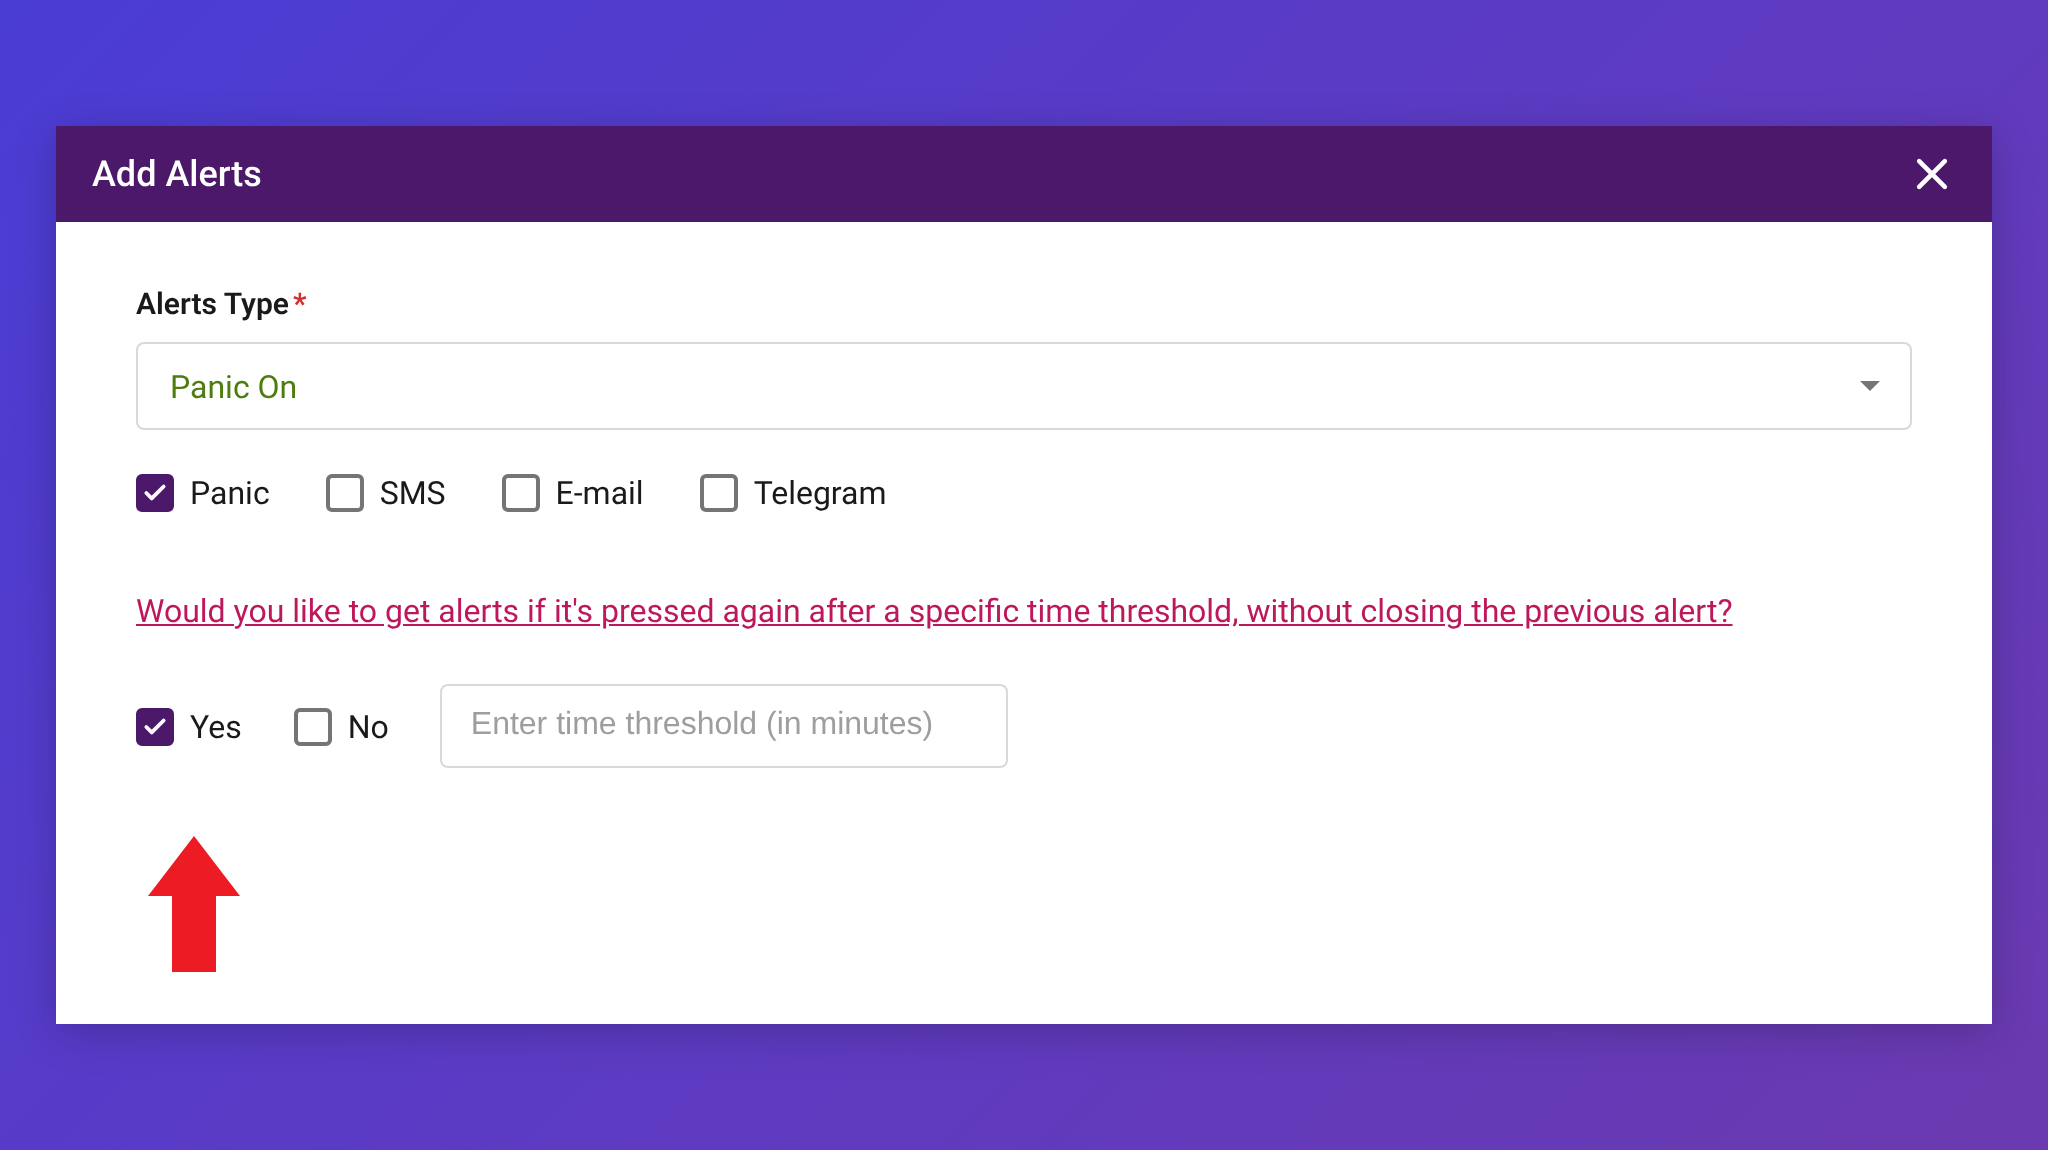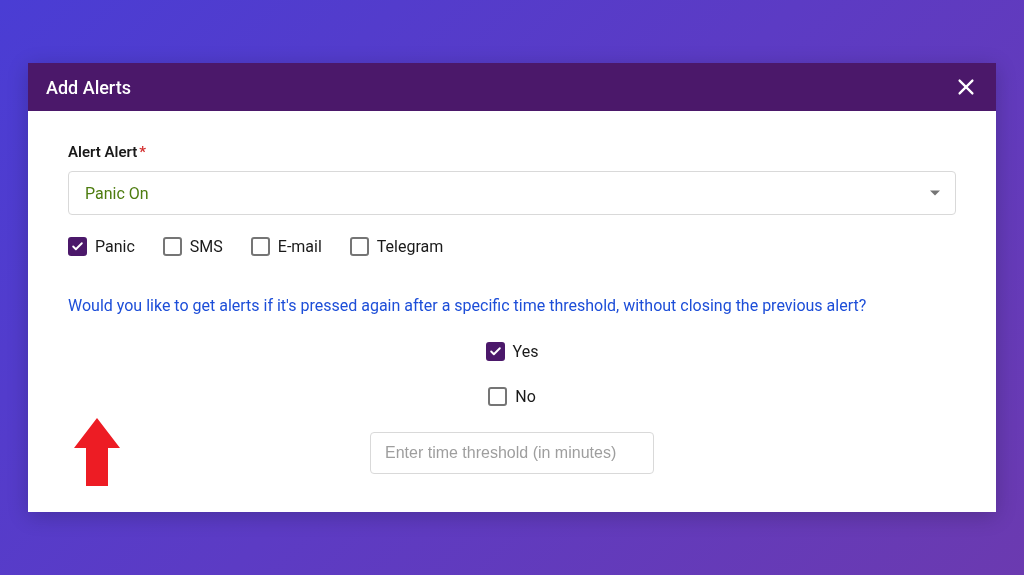--- a/index.html
+++ b/index.html
@@ -125,29 +125,29 @@
       display: none;
       width: 13px;
       height: 13px;
     }
     .checkbox-label {
       font-size: 16px;
       color: #1a1a1a;
     }
     .question-text {
       font-size: 16px;
-      color: #1d4ed8;
+      color: #be185d;
       margin-bottom: 24px;
       line-height: 1.5;
+      text-decoration: underline;
     }
     .yes-no-row {
       display: flex;
       align-items: center;
       gap: 26px;
-      flex-direction: column;
     }
     .threshold-input {
       height: 42px;
       width: 284px;
       border: 1px solid #d9d9d9;
       border-radius: 4px;
       padding: 0 14px;
       font-size: 16px;
       color: #333;
     }
@@ -191,21 +191,21 @@
     <div class="close-icon">
       <svg viewBox="0 0 24 24" width="22" height="22" fill="none" stroke="white" stroke-width="2.5" stroke-linecap="round">
         <line x1="5" y1="5" x2="19" y2="19"></line>
         <line x1="19" y1="5" x2="5" y2="19"></line>
       </svg>
     </div>
   </div>
 
   <div class="modal-body">
     <div class="field-label">
-      <span>Alert Alert</span><span class="required">*</span>
+      <span>Alerts Type</span><span class="required">*</span>
     </div>
     <div class="select-wrapper">
       <div class="select-field">Panic On</div>
       <div class="select-caret"></div>
     </div>
 
     <div class="checkbox-row">
       <div class="checkbox-item">
         <div class="checkbox checked">
           <svg viewBox="0 0 24 24" fill="none" stroke="white" stroke-width="3.5" stroke-linecap="round" stroke-linejoin="round">

